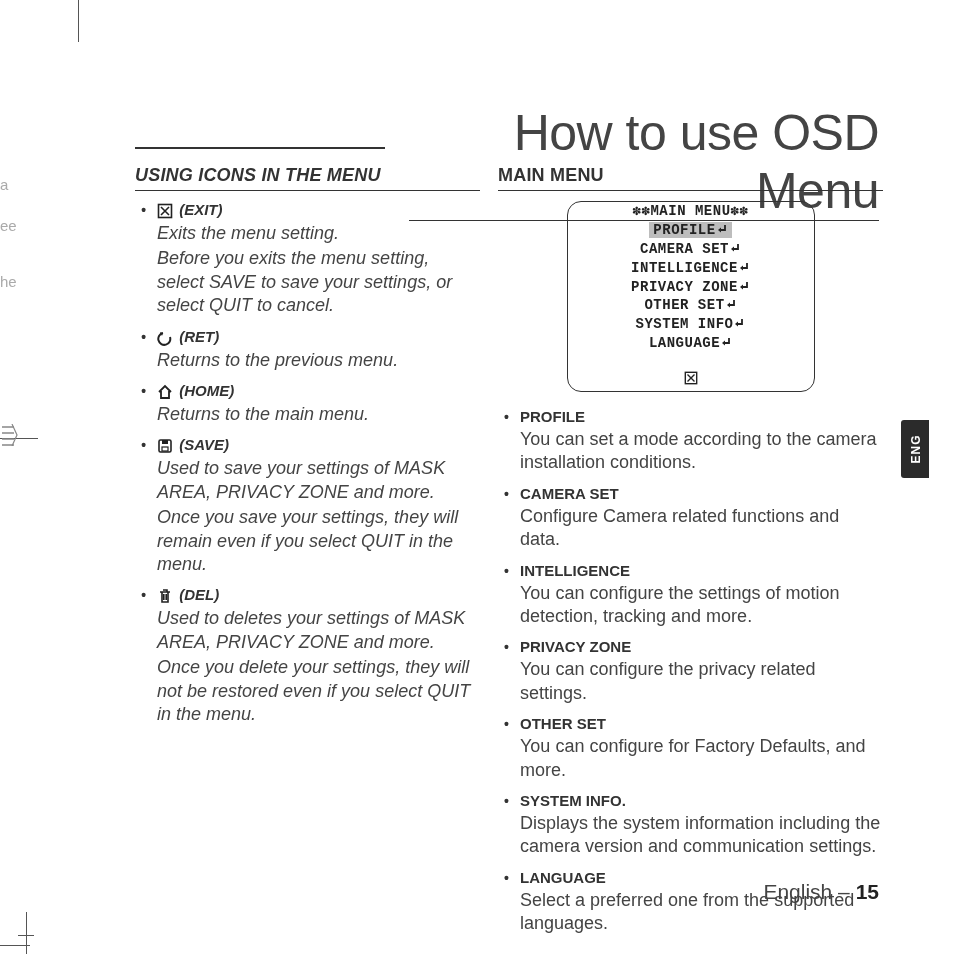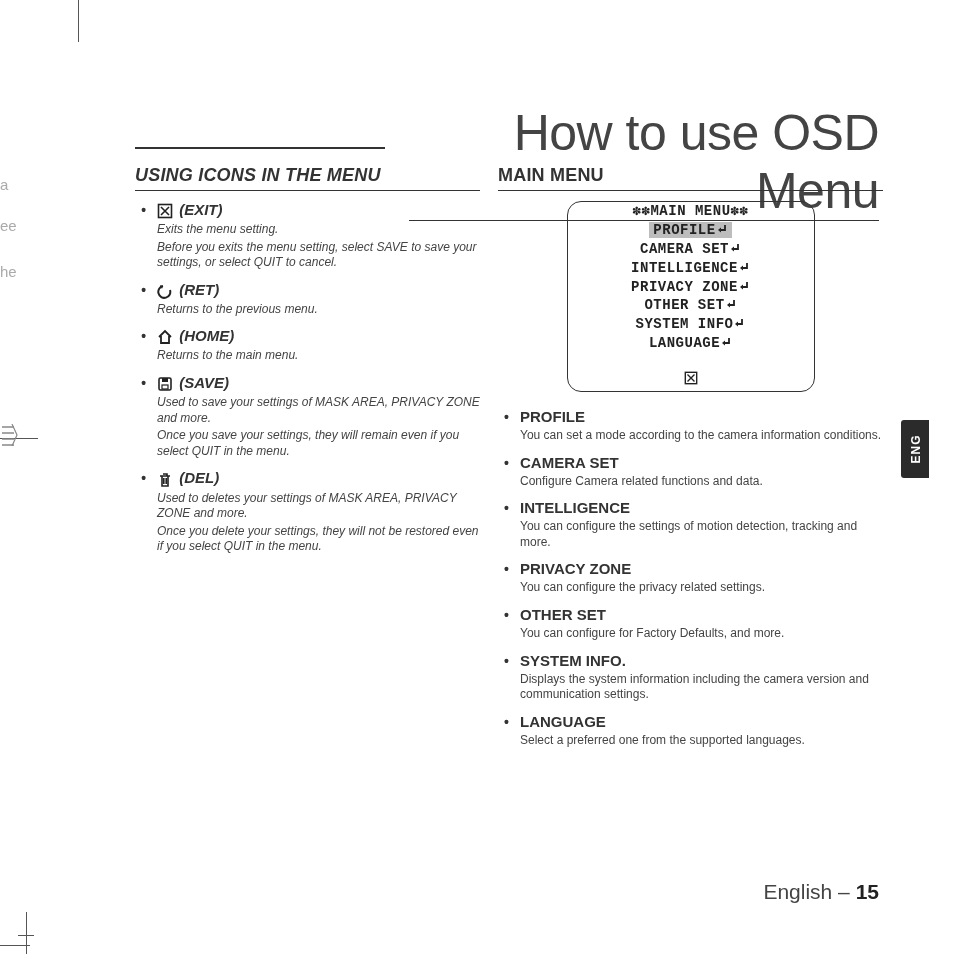--- a/index.html
+++ b/index.html
@@ -61,21 +61,21 @@
     position:absolute; left:-16px; top:1px;
     font-size: 14px;
   }
   .item-h .icon {
     display:inline-block;
     vertical-align: middle;
     margin-right: 2px;
   }
   .item-h .icon svg { display:block; }
   .item-p {
-    font-size: 12px;
+    font-size: 18px;
     line-height: 1.3;
     color:#444;
     margin: 2px 0;
   }
 
   
   .osd {
     margin: 6px auto 16px auto;
     width: 248px;
     border: 1.5px solid #333;
@@ -129,21 +129,21 @@
 <div class="page">
 
   <div class="crop-top-v"></div>
   <div class="crop-bottom-v"></div>
   <div class="crop-left-h"></div>
   <div class="crop-bottom-h"></div>
   <div class="crop-bottom-h2"></div>
 
   <span class="edge-fragment" style="top:174px">a</span>
   <span class="edge-fragment" style="top:215px">ee</span>
-  <span class="edge-fragment" style="top:261px">he</span>
+  <span class="edge-fragment" style="top:271px">he</span>
 
   <span class="edge-fragment" style="top:424px;left:2px">
     <svg width="16" height="22" viewBox="0 0 16 22">
       <path d="M0 3 h12 M0 9 h12 M0 15 h12 M0 21 h12" stroke="#888" stroke-width="1.4"></path>
       <path d="M10 0 l5 11 l-5 11" fill="none" stroke="#888" stroke-width="1.2"></path>
     </svg>
   </span>
 
   <div class="title-rule-left"></div>
   <div class="title">How to use OSD Menu</div>
@@ -266,21 +266,21 @@
         <svg width="14" height="14" viewBox="0 0 16 16">
             <rect x="1.5" y="1.5" width="13" height="13" fill="none" stroke="#222" stroke-width="1.6"></rect>
             <path d="M4 4 l8 8 M12 4 l-8 8" stroke="#222" stroke-width="1.6"></path>
           </svg>
       </div>
     </div>
 
     <div id="right-items">
         <div class="item">
           <div class="item-h"><span class="bullet">•</span><span>PROFILE</span></div>
-          <p class="item-p">You can set a mode according to the camera information conditions.</p>
+          <p class="item-p">You can set a mode according to the camera installation conditions.</p>
         </div>
         <div class="item">
           <div class="item-h"><span class="bullet">•</span><span>CAMERA SET</span></div>
           <p class="item-p">Configure Camera related functions and data.</p>
         </div>
         <div class="item">
           <div class="item-h"><span class="bullet">•</span><span>INTELLIGENCE</span></div>
           <p class="item-p">You can configure the settings of motion detection, tracking and more.</p>
         </div>
         <div class="item">

